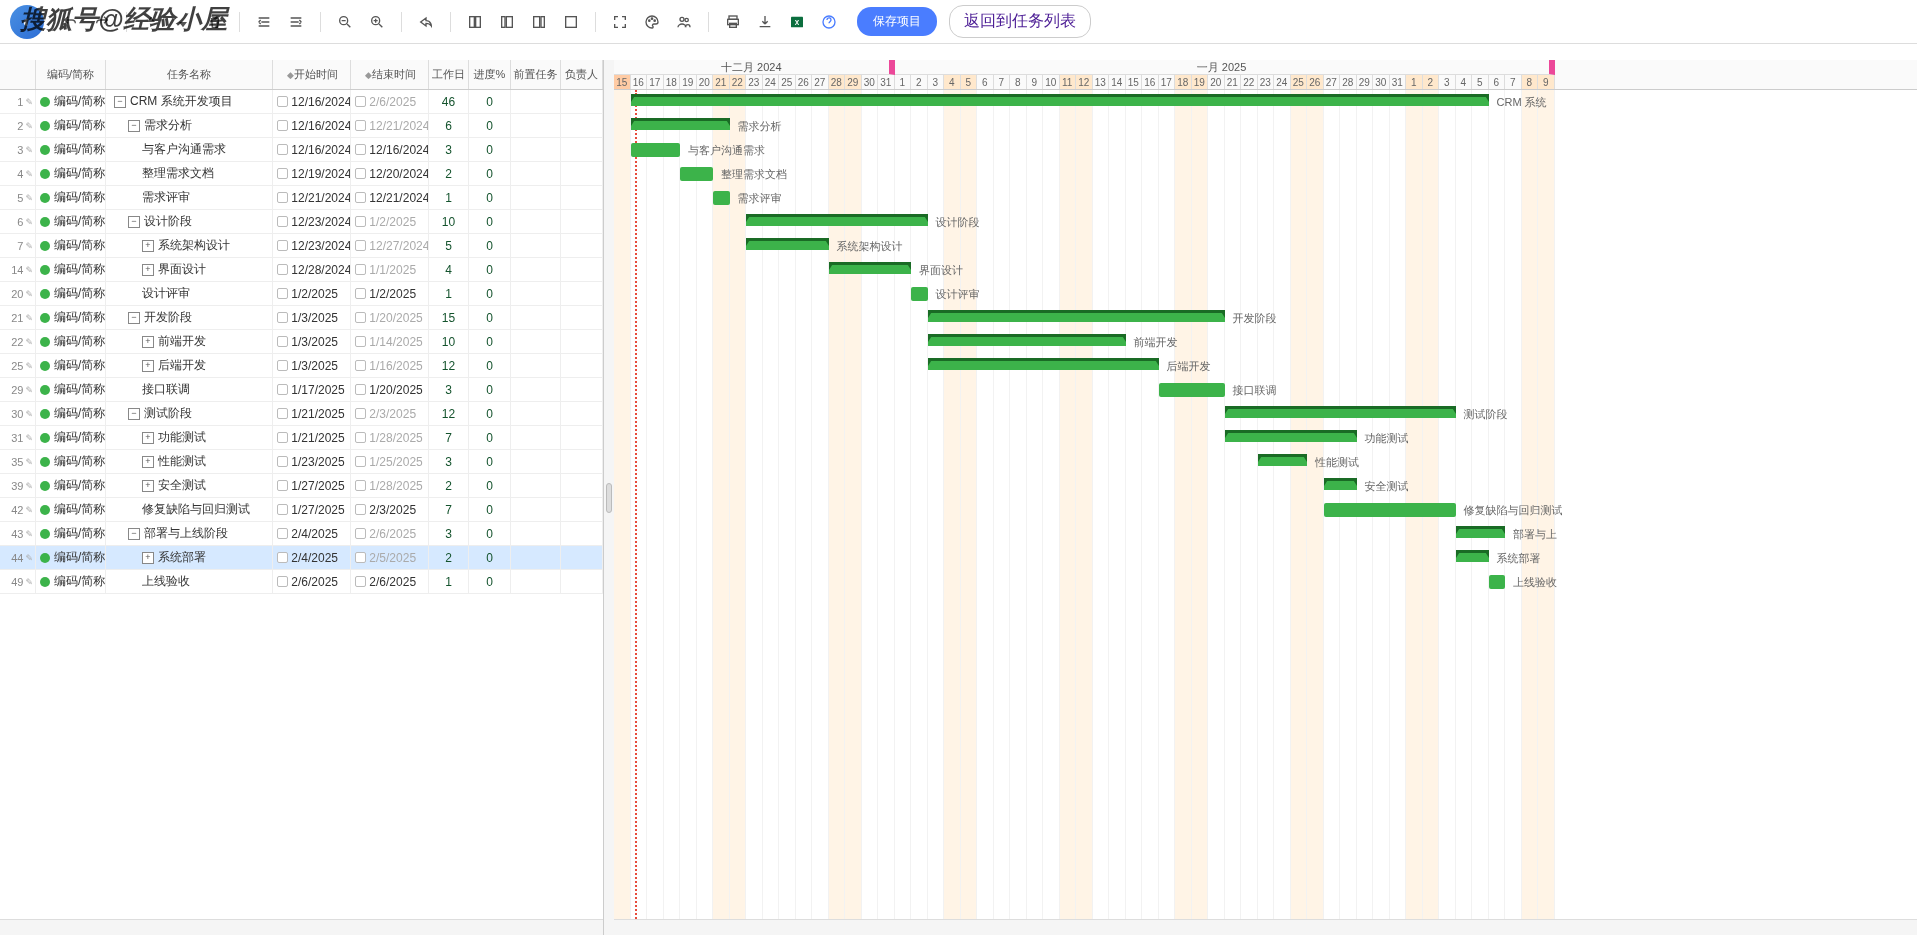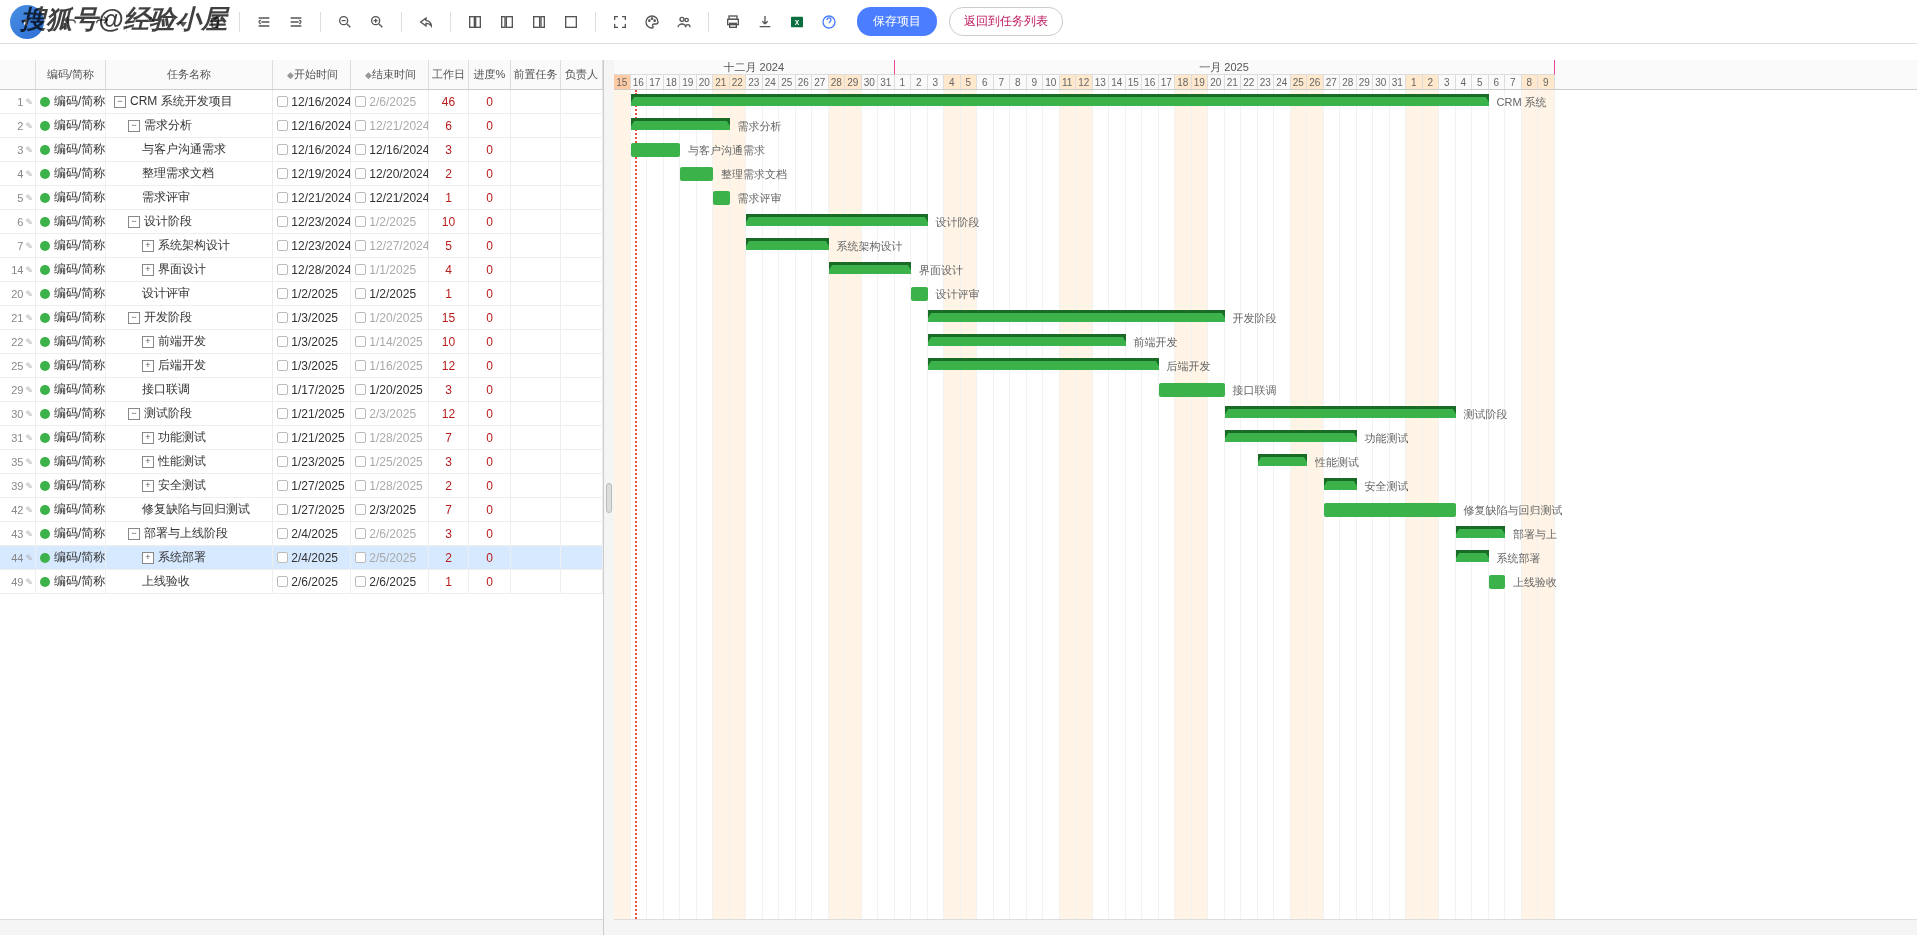--- a/index.html
+++ b/index.html
@@ -7,21 +7,21 @@
 .app { display: flex; flex-direction: column; height: 935px; width: 1917px; }
 .watermark { position: absolute; top: 2px; left: 20px; font-size: 26px; font-weight: bold; color: rgba(0,0,0,0.75); z-index: 1000; pointer-events: none; font-style: italic; }
 
 
 .toolbar { display: flex; align-items: center; height: 44px; padding: 0 10px; border-bottom: 1px solid #ddd; gap: 4px; }
 .logo { width: 34px; height: 34px; border-radius: 50%; background: linear-gradient(135deg,#4a90e2,#2c6dd5); display:flex; align-items:center; justify-content:center; color:#fff; font-weight:bold; font-size:16px; margin-right:8px; }
 .tool-btn { width: 28px; height: 28px; display: flex; align-items: center; justify-content: center; border-radius: 3px; cursor: pointer; color: #555; }
 .tool-btn svg { width: 16px; height: 16px; }
 .tool-sep { width: 1px; height: 20px; background: #ddd; margin: 0 6px; }
 .btn-primary { background: #4a7dff; color: #fff; border: none; border-radius: 14px; padding: 6px 16px; font-size: 12px; cursor: pointer; margin-left: 10px; }
-.btn-secondary { background: #fff; color: #be185d; border: 1px solid #ccc; border-radius: 14px; padding: 5px 14px; font-size: 12px; cursor: pointer; margin-left: 8px; }
+.btn-secondary { background: #fff; color: #4c1d95; border: 1px solid #ccc; border-radius: 14px; padding: 5px 14px; font-size: 16px; cursor: pointer; margin-left: 8px; }
 
 
 .main { flex: 1; display: flex; position: relative; overflow: hidden; margin-top: 16px; }
 .left-pane { width: 604px; display: flex; flex-direction: column; border-right: 1px solid #ccc; overflow: hidden; }
 .splitter { width: 10px; background: #f5f5f5; display:flex; align-items:center; justify-content:center; cursor:col-resize; position:relative; }
 .splitter .grip { width:6px; height:30px; background:#ddd; border-radius:3px; border:1px solid #bbb; }
 .right-pane { flex: 1; display: flex; flex-direction: column; overflow: hidden; }
 
 
 .grid-header { display: flex; height: 30px; border-bottom: 1px solid #ccc; background: #fafafa; font-size: 11px; }
@@ -42,26 +42,26 @@
 .grow.selected { background: #d6e9ff; }
 .grow .gcell { border-right:1px solid #eee; height:100%; display:flex; align-items:center; padding:0 4px; overflow:hidden; white-space:nowrap; }
 .gcell.col-idx { justify-content:flex-end; color:#888; font-size:11px; padding-right:2px; }
 .gcell.col-idx .pen { color:#aaa; font-size:9px; margin-left:2px; }
 .gcell.col-code { gap:4px; }
 .dot { width:10px; height:10px; border-radius:50%; background:#3cb34a; flex-shrink:0; }
 .gcell.col-name { gap:4px; }
 .toggle { width:12px; height:12px; border:1px solid #888; display:flex; align-items:center; justify-content:center; font-size:9px; line-height:1; cursor:pointer; flex-shrink:0; color:#555; background:#fff; }
 .chk { width:11px; height:11px; border:1px solid #bbb; border-radius:2px; flex-shrink:0; background:#fff; }
 .grayed { color: #aaa; }
-.gcell.col-wd, .gcell.col-prog { justify-content:center; color:#b91c1c; }
+.gcell.col-wd, .gcell.col-prog { justify-content:center; color:#14532d; }
 
 
 .tl-header { height: 30px; border-bottom:1px solid #ccc; display:flex; flex-direction:column; font-size:11px; background:#fafafa; }
 .tl-months { display:flex; height:15px; }
-.tl-month { border-right:1px solid #ec4899; border-bottom:1px solid #ddd; display:flex; align-items:center; justify-content:center; color:#555; }
+.tl-month { border-right:6px solid #ec4899; border-bottom:1px solid #ddd; display:flex; align-items:center; justify-content:center; color:#555; }
 .tl-days { display:flex; height:15px; }
 .tl-day { width:16.5px; border-right:1px solid #ddd; display:flex; align-items:center; justify-content:center; color:#666; font-size:10px; }
 .tl-day.wk { background:#ffe8cc; }
 .tl-day.today { background:#ffcba4; }
 
 
 .tl-body { flex:1; position:relative; overflow:auto; }
 .tl-grid { position:absolute; inset:0; display:flex; }
 .tl-col { width:16.5px; border-right:1px solid #f2f2f2; }
 .tl-col.wk { background:#fff4e6; }

